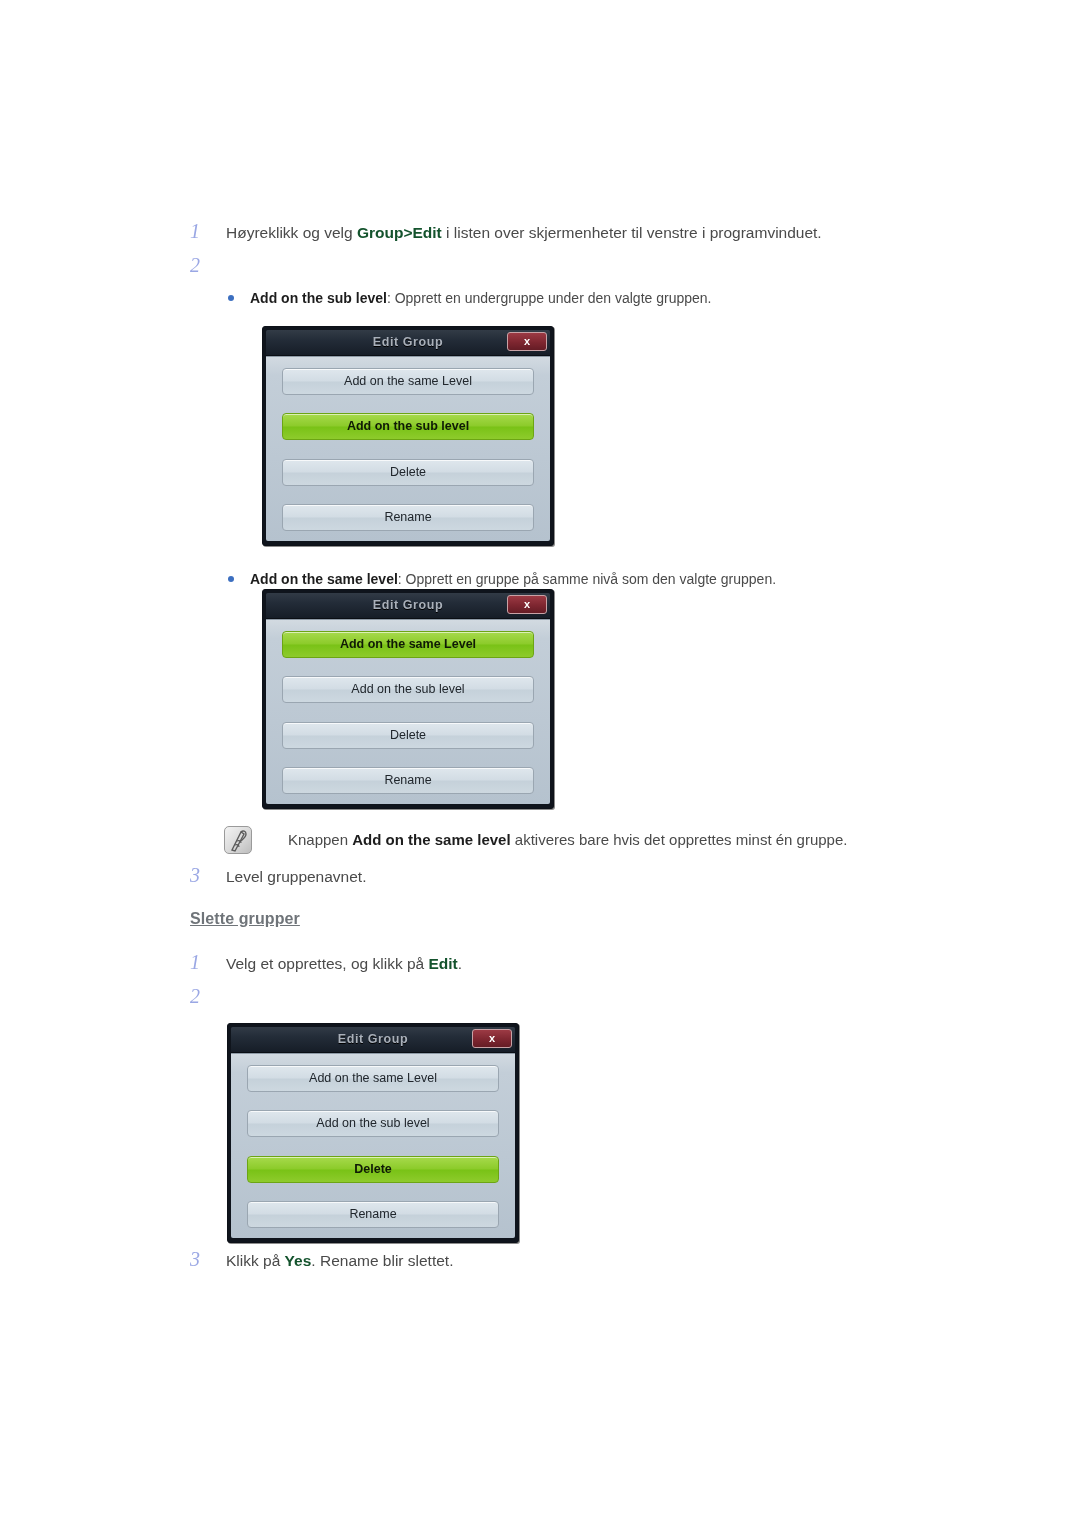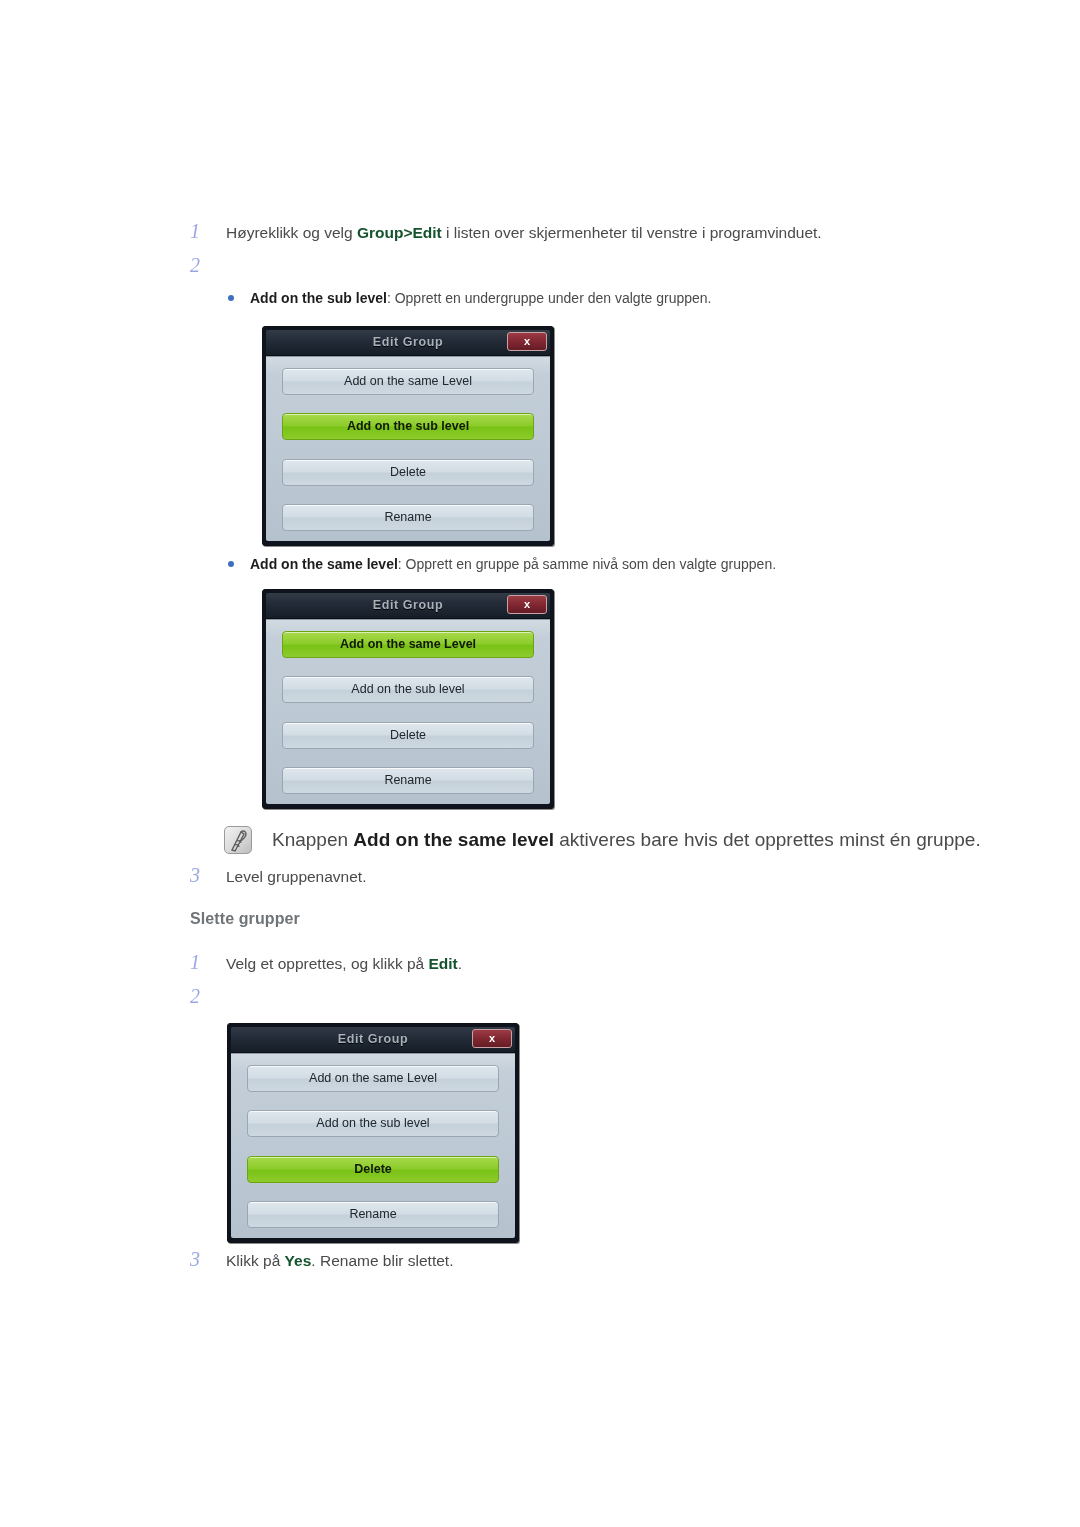--- a/index.html
+++ b/index.html
@@ -96,22 +96,22 @@
     height: 28px;
     flex: 0 0 28px;
     border-radius: 5px;
     background: linear-gradient(135deg, #f3f3f3 0%, #d9d9d9 55%, #bdbdbd 100%);
     border: 1px solid #9a9a9a;
     position: relative;
     box-sizing: border-box;
   }
   .note-icon svg { position: absolute; left: 3px; top: 2px; }
   .note-text {
-    margin-left: 20px;
-    font-size: 19px;
+    margin-left: 36px;
+    font-size: 15px;
     color: #4a4a4a;
     white-space: nowrap;
     line-height: 28px;
   }
   .note-text b { color: #1d1d1d; font-weight: bold; }
 
   
   .dlg {
     position: absolute;
     box-sizing: border-box;
@@ -224,21 +224,21 @@
       </div>
       <div class="dlg-body">
         <div class="dlg-btn">Add on the same Level</div>
         <div class="dlg-btn selected">Add on the sub level</div>
         <div class="dlg-btn">Delete</div>
         <div class="dlg-btn">Rename</div>
       </div>
     </div>
   </div>
 
-  <div class="bullet-row" style="left:228px; top:556px;">
+  <div class="bullet-row" style="left:228px; top:571px;">
     <div class="bullet-dot"></div>
     <div class="bullet-text"><b>Add on the same level</b><span>: Opprett en gruppe på samme nivå som den valgte gruppen.</span></div>
   </div>
 
   <div class="dlg" style="left:262px; top:589px; width:292px; height:220px;">
     <div class="dlg-inner">
       <div class="dlg-title">
         <div class="dlg-title-text">Edit Group</div>
         <div class="dlg-close">x</div>
       </div>
@@ -261,21 +261,21 @@
       </svg>
     </div>
     <div class="note-text"><span>Knappen </span><b>Add on the same level</b><span> aktiveres bare hvis det opprettes minst én gruppe.</span></div>
   </div>
 
   <div class="step" style="left:190px; top:864px;">
     <div class="step-num">3</div>
     <div class="step-text"><span>Level gruppenavnet.</span></div>
   </div>
 
-  <div class="section-heading" style="left:190px; top:910px;">Slette grupper</div>
+  <div class="section-heading" style="left:190px; top:910px;text-decoration:underline;">Slette grupper</div>
 
   <div class="step" style="left:190px; top:951px;">
     <div class="step-num">1</div>
     <div class="step-text"><span>Velg et opprettes, og klikk på </span><b>Edit</b><span>.</span></div>
   </div>
 
   <div class="step" style="left:190px; top:985px;">
     <div class="step-num">2</div>
   </div>
 

